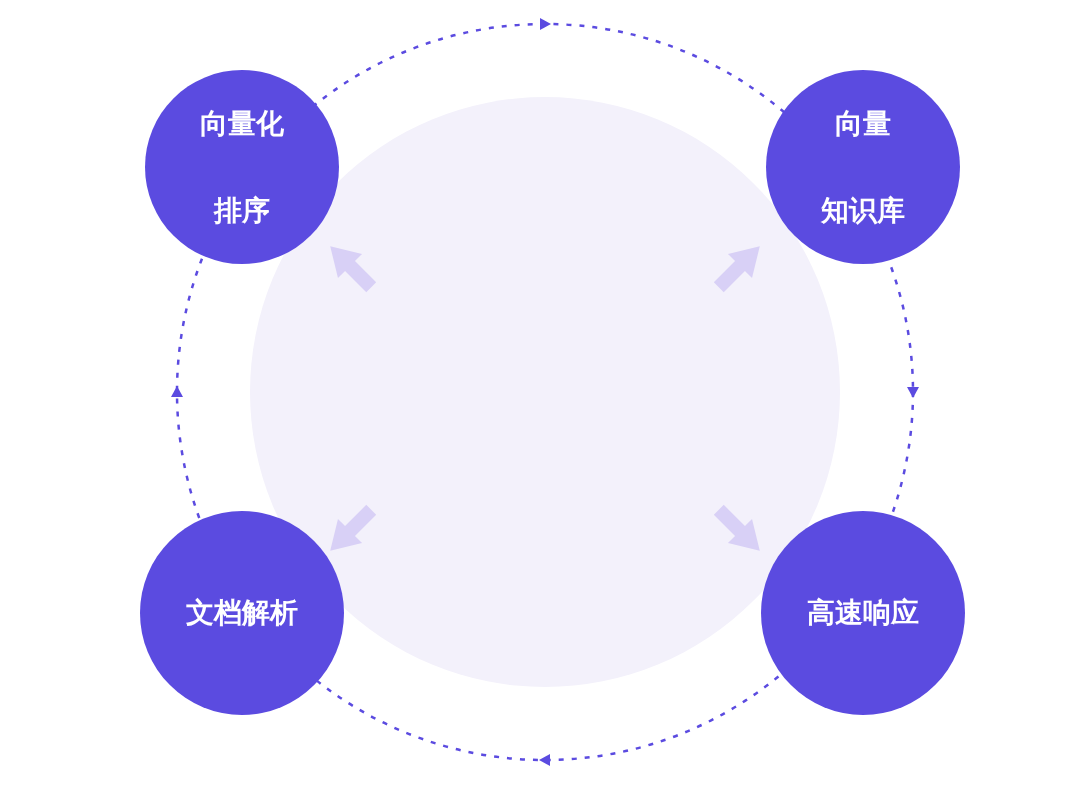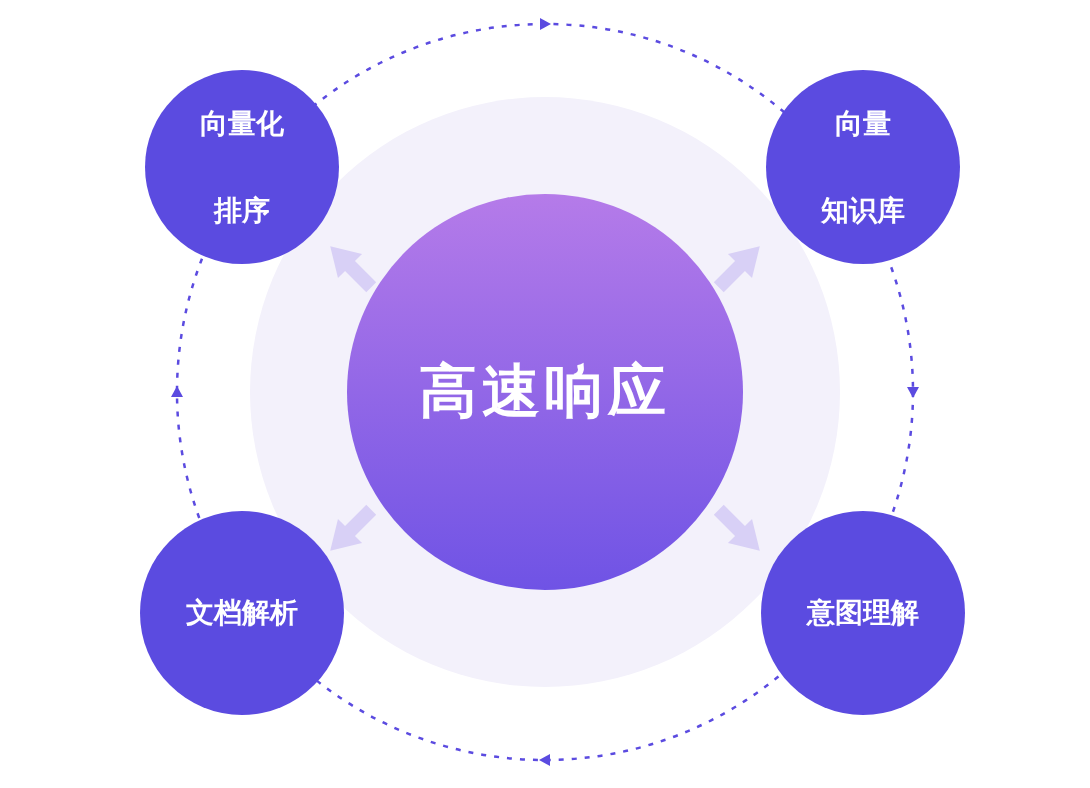--- a/index.html
+++ b/index.html
@@ -119,40 +119,37 @@
   <svg class="big-arrow arrow-tr" viewBox="0 0 60 40" aria-hidden="true">
     <polygon points="0,13 30,13 30,3 58,20 30,37 30,27 0,27"></polygon>
   </svg>
   <svg class="big-arrow arrow-bl" viewBox="0 0 60 40" aria-hidden="true">
     <polygon points="0,13 30,13 30,3 58,20 30,37 30,27 0,27"></polygon>
   </svg>
   <svg class="big-arrow arrow-br" viewBox="0 0 60 40" aria-hidden="true">
     <polygon points="0,13 30,13 30,3 58,20 30,37 30,27 0,27"></polygon>
   </svg>
 
-  <div class="center-circle">
-    <div class="center-label">高速响应</div>
-  </div>
 
   <div class="node node-tl">
     <span class="node-line">向量化</span>
     <span class="node-line">排序</span>
   </div>
 
   <div class="node node-bl">
     <span class="node-line">文档解析</span>
   </div>
 
   <div class="node node-tr">
     <span class="node-line">向量</span>
     <span class="node-line">知识库</span>
   </div>
 
   <div class="node node-br">
-    <span class="node-line">意图理解</span>
+    <span class="node-line">高速响应</span>
   </div>
 
   <svg class="tick tick-top" viewBox="0 0 16 16" aria-hidden="true">
     <polygon points="3,2 14,8 3,14"></polygon>
   </svg>
   <svg class="tick tick-right" viewBox="0 0 16 16" aria-hidden="true">
     <polygon points="3,2 14,8 3,14"></polygon>
   </svg>
   <svg class="tick tick-bottom" viewBox="0 0 16 16" aria-hidden="true">
     <polygon points="3,2 14,8 3,14"></polygon>

